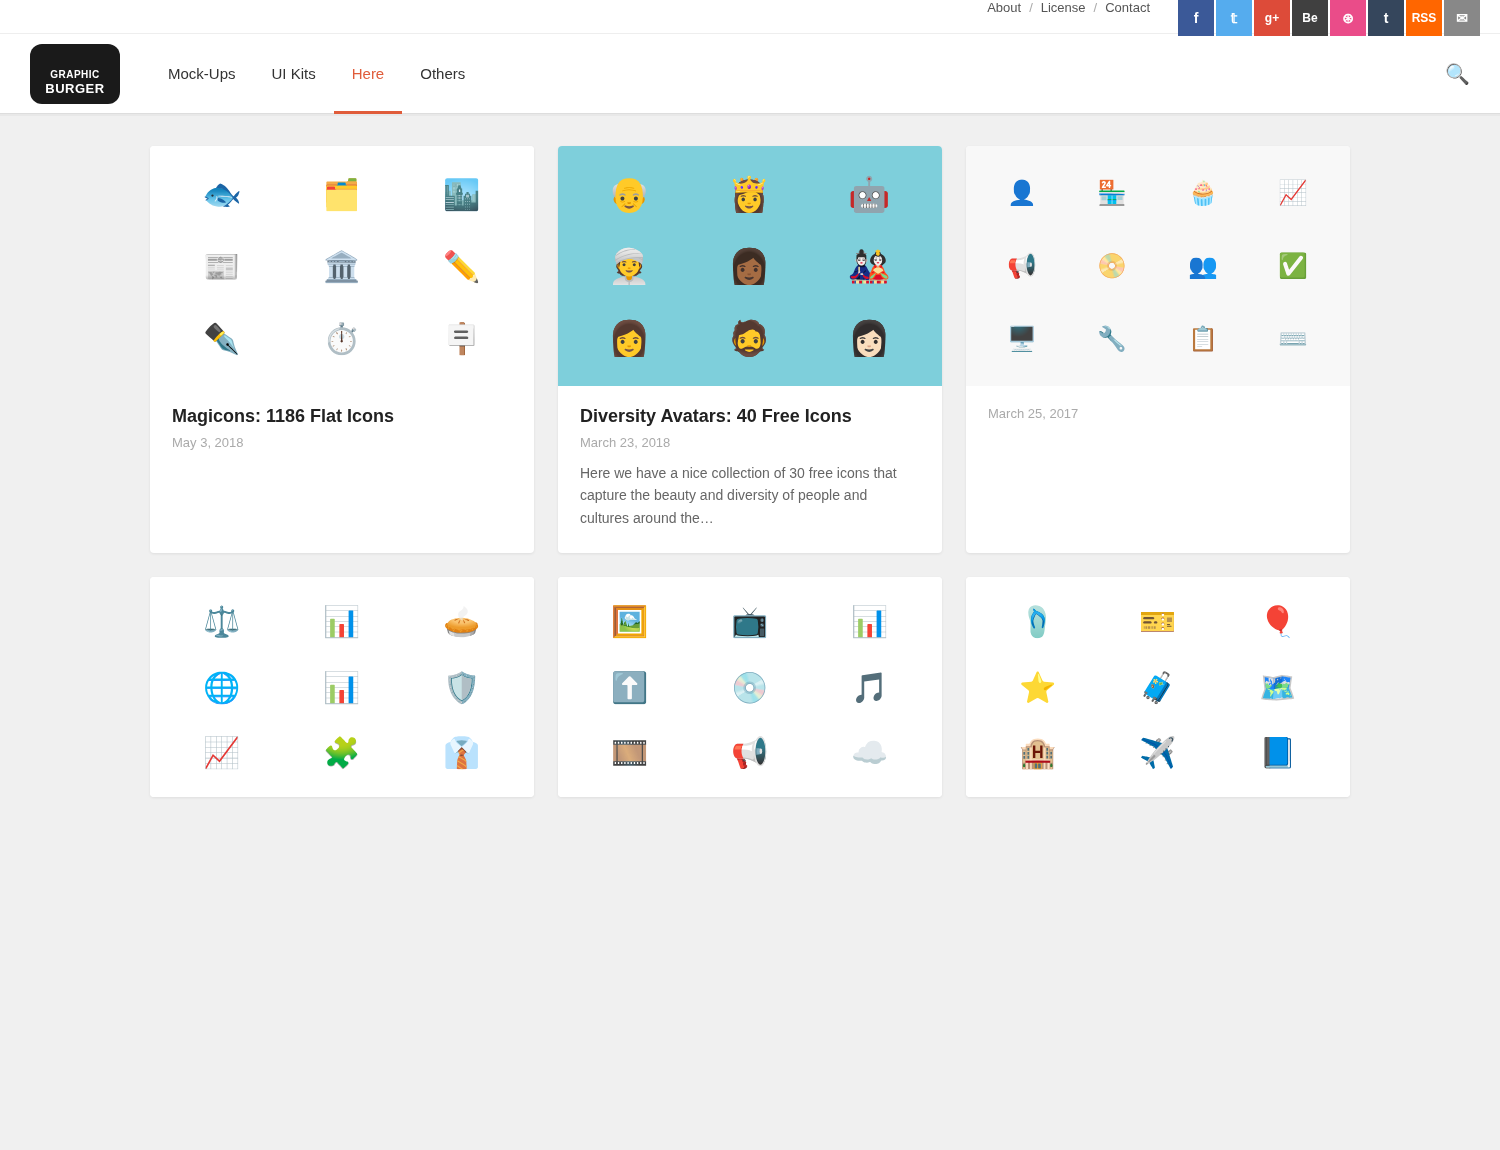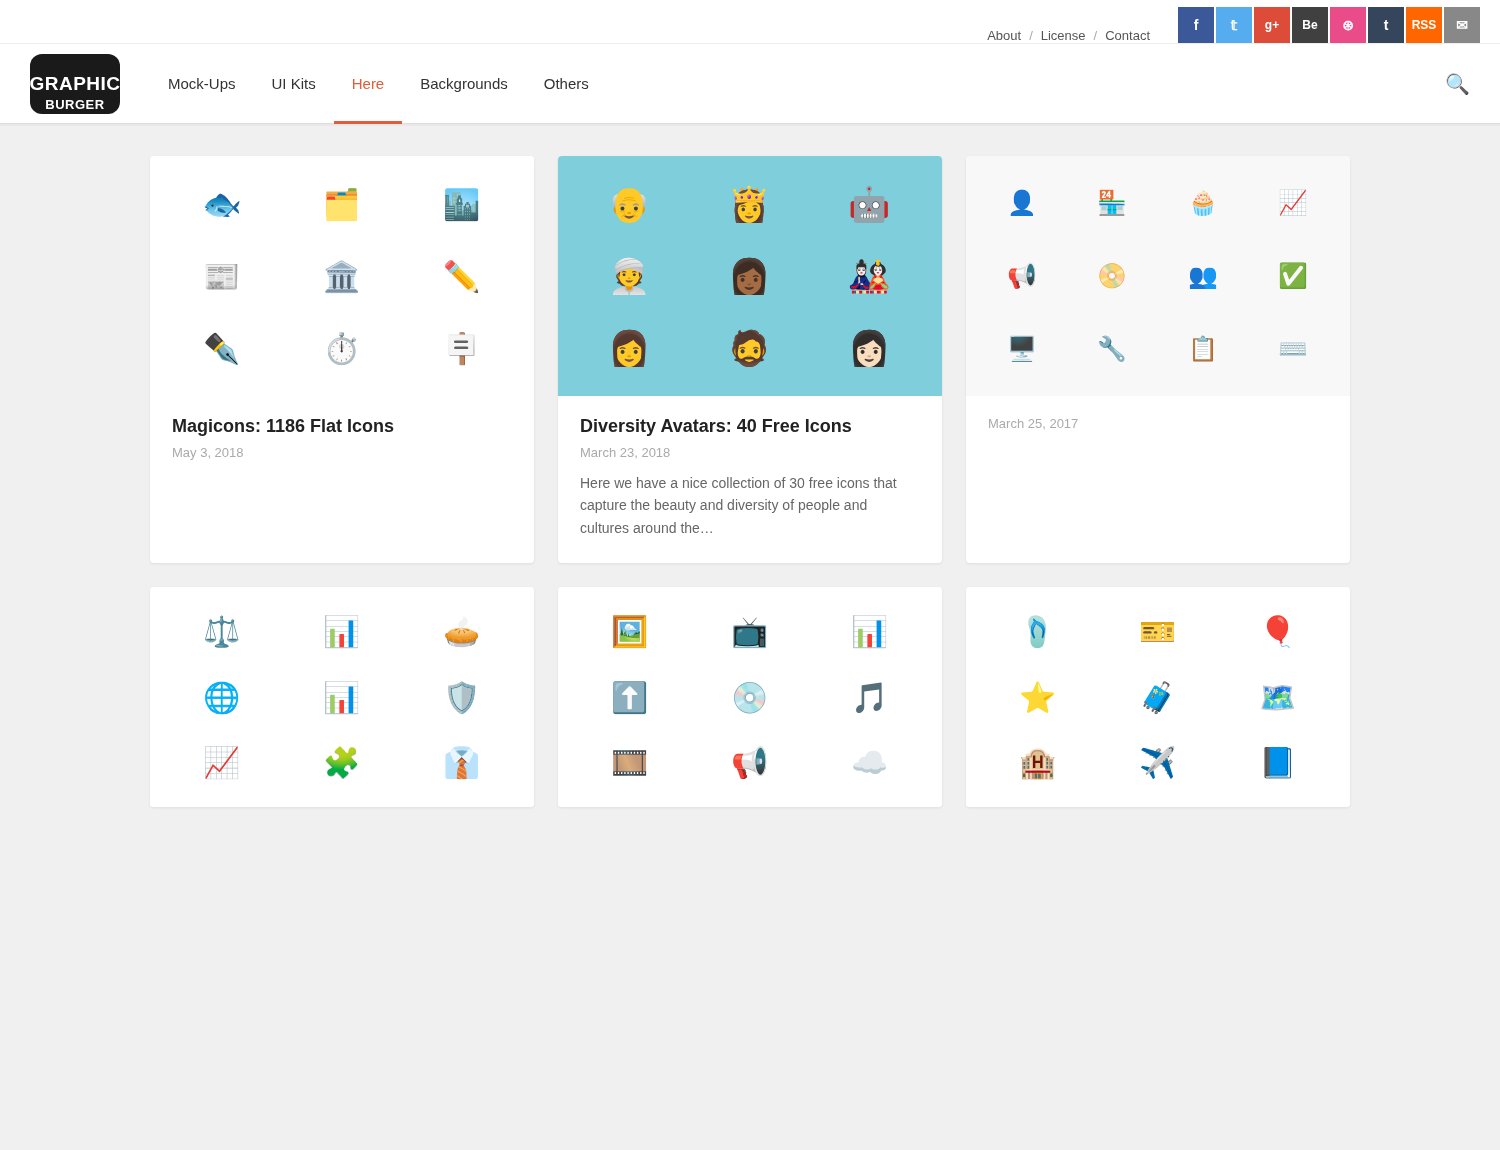--- a/index.html
+++ b/index.html
@@ -2,24 +2,24 @@
 <html><head>
   <meta charset="utf-8">
   <style>
     * { box-sizing: border-box; margin: 0; padding: 0; }
     body { font-family: 'Helvetica Neue', Arial, sans-serif; background: #f0f0f0; color: #333; }
 
     
     .top-bar {
       background: #fff;
       display: flex;
-      align-items: flex-end;
+      align-items: flex-start;
       justify-content: flex-end;
       padding: 0 20px;
-      height: 44px;
+      height: 34px;
       border-bottom: 1px solid #eee;
     }
     .top-bar-links {
       display: flex;
       align-items: center;
       gap: 0;
       margin-right: 20px;
     }
     .top-bar-links a {
       color: #555;
@@ -80,21 +80,21 @@
       flex-direction: column;
       align-items: center;
       justify-content: center;
       color: white;
       font-size: 11px;
       font-weight: bold;
       line-height: 1.3;
       text-align: center;
       letter-spacing: 0.5px;
     }
-    .logo-inner .graphic { font-size: 19px; margin-top: 19px; }
+    .logo-inner .graphic { font-size: 10px; margin-top: 19px; }
     .logo-inner .burger { font-size: 13px; }
 
     nav {
       display: flex;
       align-items: center;
       gap: 0;
       flex: 1;
     }
     .nav-item {
       padding: 0 18px;
@@ -236,23 +236,20 @@
     <a class="nav-item">
       <span>Mock-Ups</span>
     </a>
     <a class="nav-item">
       <span>UI Kits</span>
     </a>
     <a class="nav-item active">
       <span>Here</span>
     </a>
     <a class="nav-item">
-      <span>Backgrounds</span>
-    </a>
-    <a class="nav-item">
       <span>Others</span>
     </a>
     <div class="nav-search" style="margin-left:auto;">🔍</div>
   </nav>
 </div>
 <div class="header-divider"></div>
 
 <div class="main">
   <div class="cards-grid">
 

